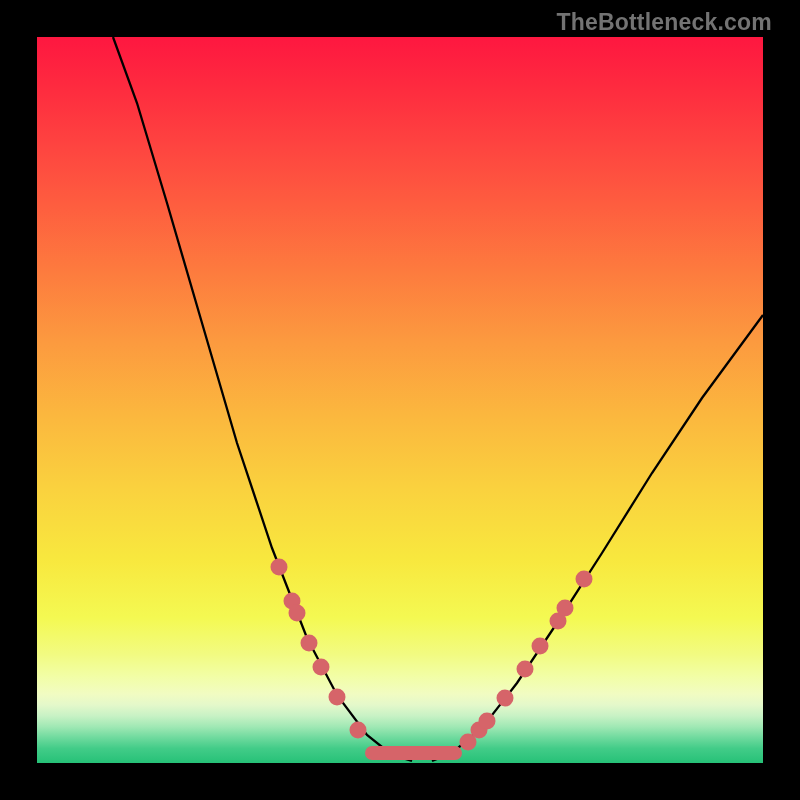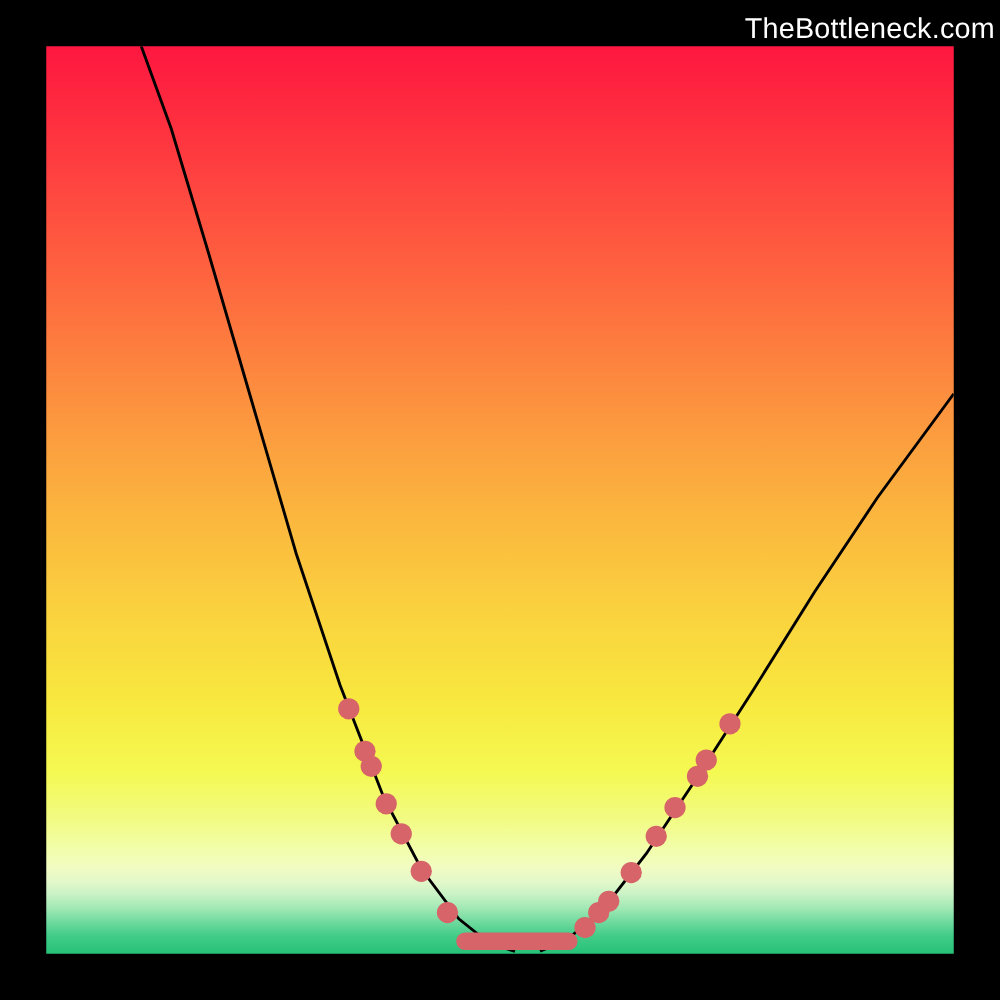--- a/index.html
+++ b/index.html
@@ -40,26 +40,26 @@
       #c8f2c5 93.5%,
       #a0e8b4 95%,
       #6fda9e 96.5%,
       #42cc88 98%,
       #26c177 100%
     );
   }
   .watermark {
     position: absolute;
     top: 9px;
-    right: 4px;
+    right: 28px;
     font-family: Arial, Helvetica, sans-serif;
     font-size: 23px;
     letter-spacing: 0.2px;
-    color: #ffffff;
-    font-weight: 400;
+    color: #737373;
+    font-weight: 700;
   }
   svg.curves {
     position: absolute;
     left: 0;
     top: 0;
     width: 726px;
     height: 726px;
   }
 </style>
 </head>

